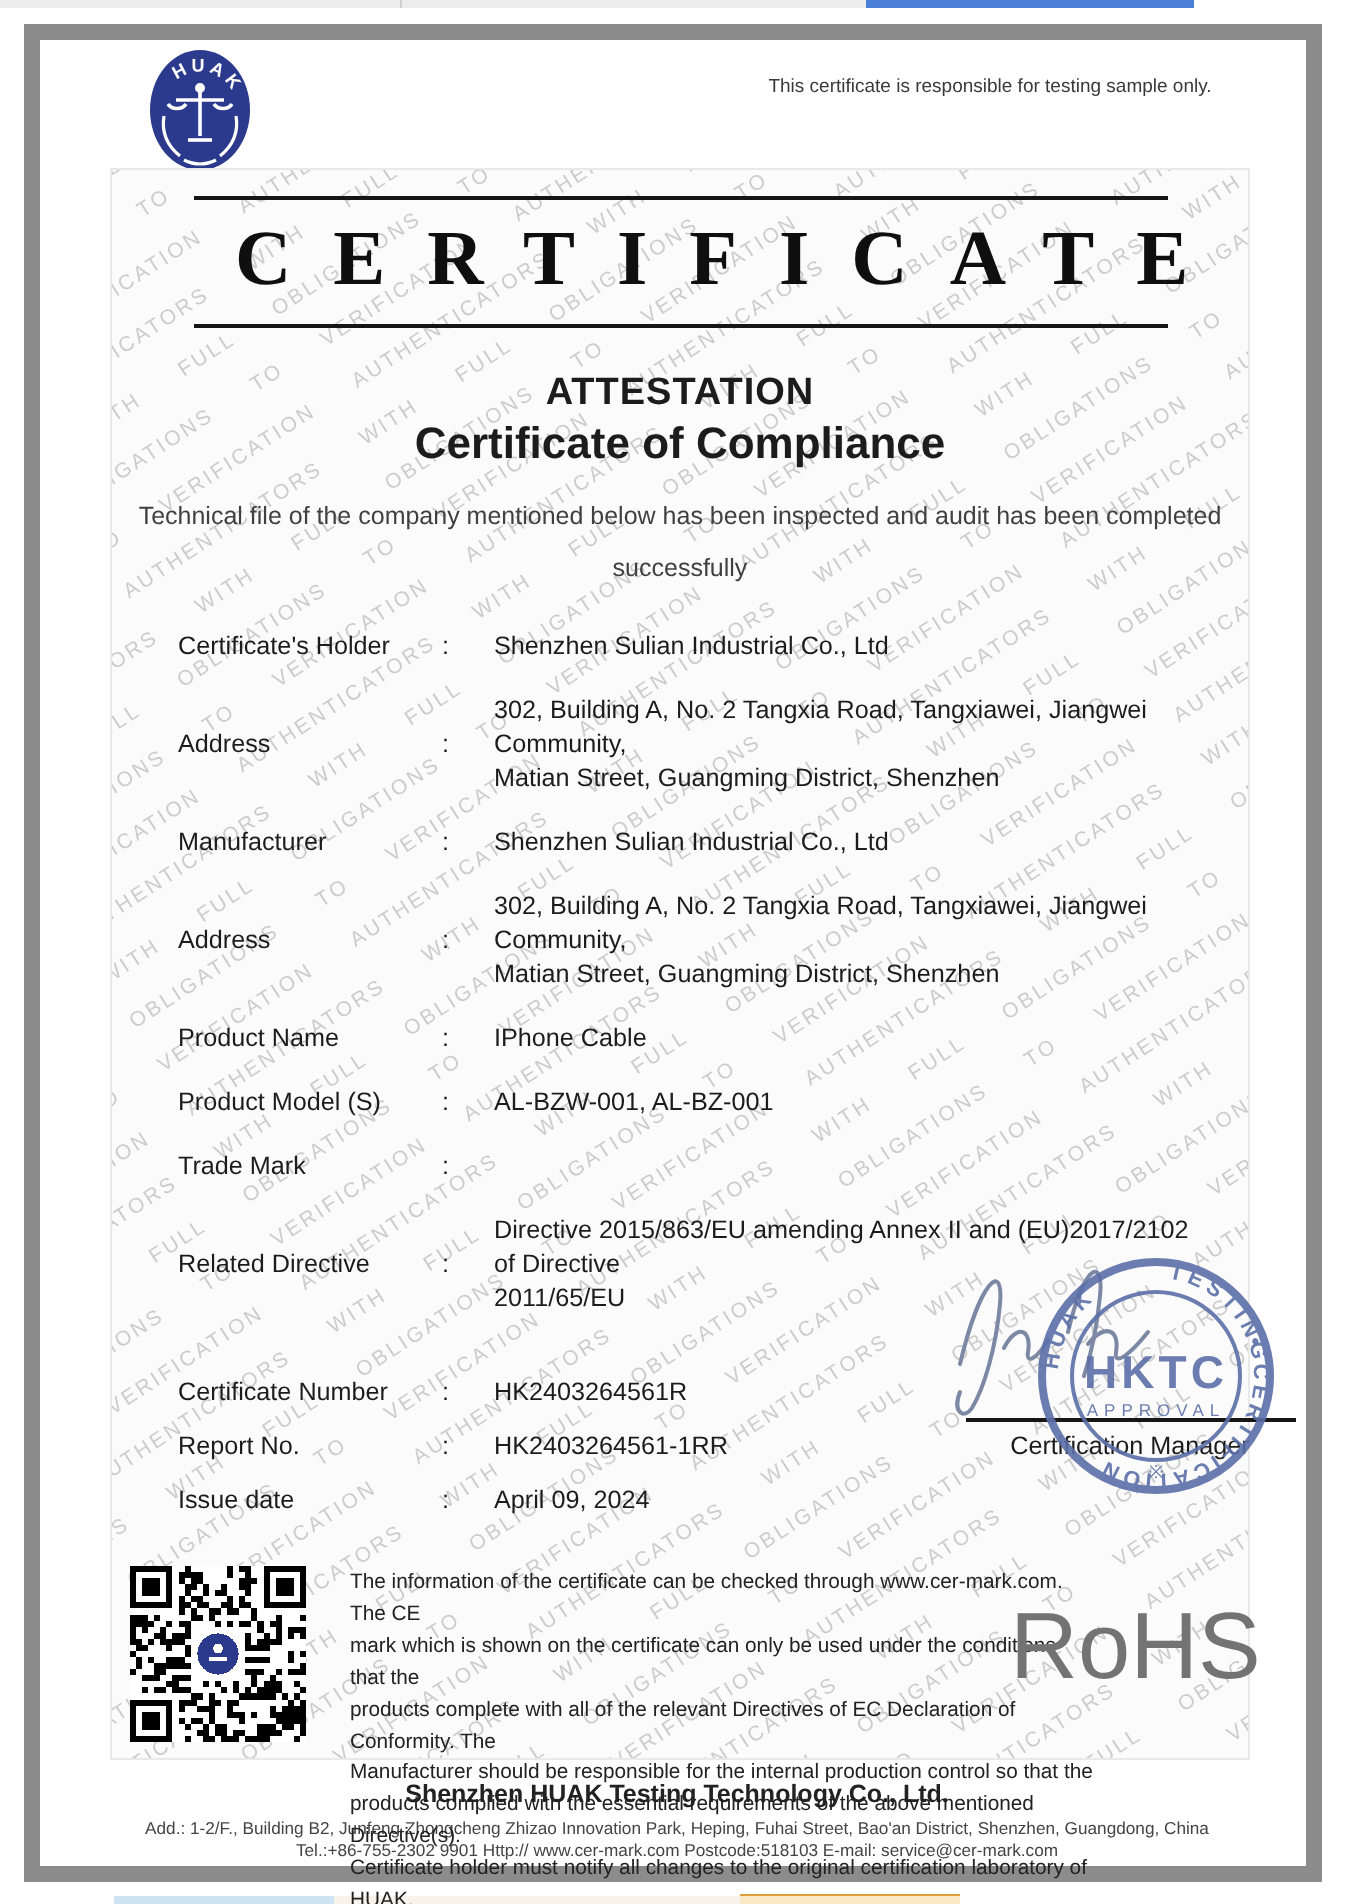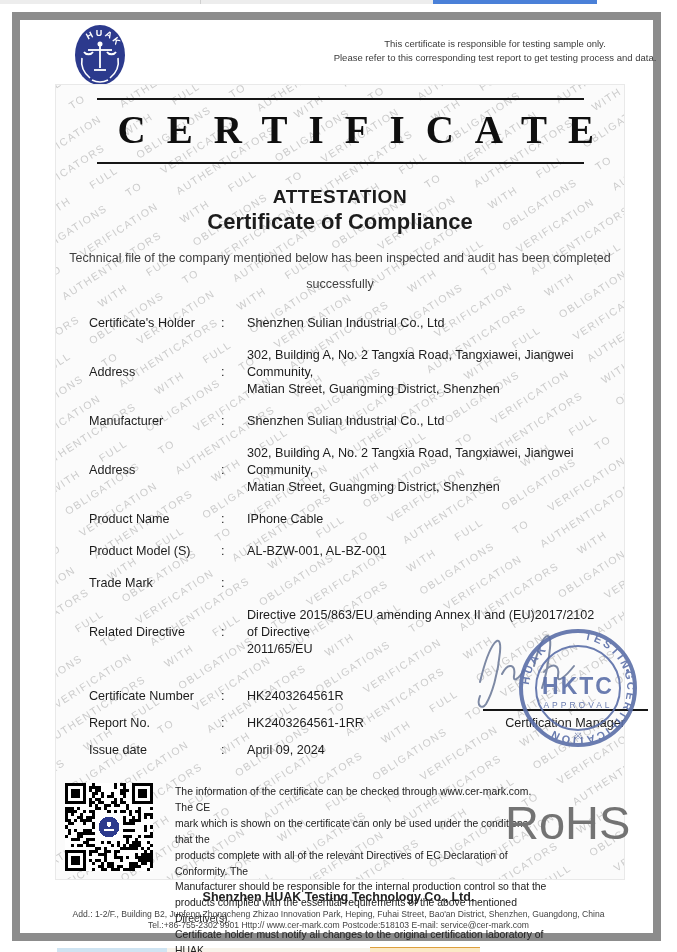--- a/index.html
+++ b/index.html
@@ -99,21 +99,20 @@
 
   <g stroke="#ffffff" stroke-width="1.6" fill="none">
     <path d="M 8,34 Q 6,46 16,54"></path>
     <path d="M 44,34 Q 46,46 36,54"></path>
     <path d="M 18,56 Q 26,60 34,56"></path>
   </g>
 </svg>
 
 <div class="disclaimer">
   <div>This certificate is responsible for testing sample only.</div>
-  <div>Please refer to this corresponding test report to get testing process and data.</div>
 </div>
 
 <div class="panel">
   <div class="watermark">AUTHENTICATORS WITH FULL OBLIGATIONS TO VERIFICATION   AUTHENTICATORS WITH FULL OBLIGATIONS TO VERIFICATION   AUTHENTICATORS WITH FULL OBLIGATIONS TO VERIFICATION   AUTHENTICATORS WITH FULL OBLIGATIONS TO VERIFICATION   AUTHENTICATORS WITH FULL OBLIGATIONS TO VERIFICATION   AUTHENTICATORS WITH FULL OBLIGATIONS TO VERIFICATION   AUTHENTICATORS WITH FULL OBLIGATIONS TO VERIFICATION   AUTHENTICATORS WITH FULL OBLIGATIONS TO VERIFICATION   AUTHENTICATORS WITH FULL OBLIGATIONS TO VERIFICATION   AUTHENTICATORS WITH FULL OBLIGATIONS TO VERIFICATION   AUTHENTICATORS WITH FULL OBLIGATIONS TO VERIFICATION   AUTHENTICATORS WITH FULL OBLIGATIONS TO VERIFICATION   AUTHENTICATORS WITH FULL OBLIGATIONS TO VERIFICATION   AUTHENTICATORS WITH FULL OBLIGATIONS TO VERIFICATION   AUTHENTICATORS WITH FULL OBLIGATIONS TO VERIFICATION   AUTHENTICATORS WITH FULL OBLIGATIONS TO VERIFICATION   AUTHENTICATORS WITH FULL OBLIGATIONS TO VERIFICATION   AUTHENTICATORS WITH FULL OBLIGATIONS TO VERIFICATION   AUTHENTICATORS WITH FULL OBLIGATIONS TO VERIFICATION   AUTHENTICATORS WITH FULL OBLIGATIONS TO VERIFICATION   AUTHENTICATORS WITH FULL OBLIGATIONS TO VERIFICATION   AUTHENTICATORS WITH FULL OBLIGATIONS TO VERIFICATION   AUTHENTICATORS WITH FULL OBLIGATIONS TO VERIFICATION   AUTHENTICATORS WITH FULL OBLIGATIONS TO VERIFICATION   AUTHENTICATORS WITH FULL OBLIGATIONS TO VERIFICATION   AUTHENTICATORS WITH FULL OBLIGATIONS TO VERIFICATION   AUTHENTICATORS WITH FULL OBLIGATIONS TO VERIFICATION   AUTHENTICATORS WITH FULL OBLIGATIONS TO VERIFICATION   AUTHENTICATORS WITH FULL OBLIGATIONS TO VERIFICATION   AUTHENTICATORS WITH FULL OBLIGATIONS TO VERIFICATION   AUTHENTICATORS WITH FULL OBLIGATIONS TO VERIFICATION   AUTHENTICATORS WITH FULL OBLIGATIONS TO VERIFICATION   AUTHENTICATORS WITH FULL OBLIGATIONS TO VERIFICATION   AUTHENTICATORS WITH FULL OBLIGATIONS TO VERIFICATION   AUTHENTICATORS WITH FULL OBLIGATIONS TO VERIFICATION   AUTHENTICATORS WITH FULL OBLIGATIONS TO VERIFICATION   AUTHENTICATORS WITH FULL OBLIGATIONS TO VERIFICATION   AUTHENTICATORS WITH FULL OBLIGATIONS TO VERIFICATION   AUTHENTICATORS WITH FULL OBLIGATIONS TO VERIFICATION   AUTHENTICATORS WITH FULL OBLIGATIONS TO VERIFICATION   AUTHENTICATORS WITH FULL OBLIGATIONS TO VERIFICATION   AUTHENTICATORS WITH FULL OBLIGATIONS TO VERIFICATION   AUTHENTICATORS WITH FULL OBLIGATIONS TO VERIFICATION   AUTHENTICATORS WITH FULL OBLIGATIONS TO VERIFICATION   AUTHENTICATORS WITH FULL OBLIGATIONS TO VERIFICATION   AUTHENTICATORS WITH FULL OBLIGATIONS TO VERIFICATION   AUTHENTICATORS WITH FULL OBLIGATIONS TO VERIFICATION   AUTHENTICATORS WITH FULL OBLIGATIONS TO VERIFICATION   AUTHENTICATORS WITH FULL OBLIGATIONS TO VERIFICATION   AUTHENTICATORS WITH FULL OBLIGATIONS TO VERIFICATION   AUTHENTICATORS WITH FULL OBLIGATIONS TO VERIFICATION   AUTHENTICATORS WITH FULL OBLIGATIONS TO VERIFICATION   AUTHENTICATORS WITH FULL OBLIGATIONS TO VERIFICATION   AUTHENTICATORS WITH FULL OBLIGATIONS TO VERIFICATION   AUTHENTICATORS WITH FULL OBLIGATIONS TO VERIFICATION   AUTHENTICATORS WITH FULL OBLIGATIONS TO VERIFICATION   AUTHENTICATORS WITH FULL OBLIGATIONS TO VERIFICATION   AUTHENTICATORS WITH FULL OBLIGATIONS TO VERIFICATION   AUTHENTICATORS WITH FULL OBLIGATIONS TO VERIFICATION   AUTHENTICATORS WITH FULL OBLIGATIONS TO VERIFICATION   AUTHENTICATORS WITH FULL OBLIGATIONS TO VERIFICATION   AUTHENTICATORS WITH FULL OBLIGATIONS TO VERIFICATION   AUTHENTICATORS WITH FULL OBLIGATIONS TO VERIFICATION   AUTHENTICATORS WITH FULL OBLIGATIONS TO VERIFICATION   AUTHENTICATORS WITH FULL OBLIGATIONS TO VERIFICATION   AUTHENTICATORS WITH FULL OBLIGATIONS TO VERIFICATION   AUTHENTICATORS WITH FULL OBLIGATIONS TO VERIFICATION   AUTHENTICATORS WITH FULL OBLIGATIONS TO VERIFICATION   AUTHENTICATORS WITH FULL OBLIGATIONS TO VERIFICATION   AUTHENTICATORS WITH FULL OBLIGATIONS TO VERIFICATION   AUTHENTICATORS WITH FULL OBLIGATIONS TO VERIFICATION   AUTHENTICATORS WITH FULL OBLIGATIONS TO VERIFICATION   AUTHENTICATORS WITH FULL OBLIGATIONS TO VERIFICATION   AUTHENTICATORS WITH FULL OBLIGATIONS TO VERIFICATION   AUTHENTICATORS WITH FULL OBLIGATIONS TO VERIFICATION   AUTHENTICATORS WITH FULL OBLIGATIONS TO VERIFICATION   AUTHENTICATORS WITH FULL OBLIGATIONS TO VERIFICATION   AUTHENTICATORS WITH FULL OBLIGATIONS TO VERIFICATION   AUTHENTICATORS WITH FULL OBLIGATIONS TO VERIFICATION   AUTHENTICATORS WITH FULL OBLIGATIONS TO VERIFICATION   AUTHENTICATORS WITH FULL OBLIGATIONS TO VERIFICATION   AUTHENTICATORS WITH FULL OBLIGATIONS TO VERIFICATION   AUTHENTICATORS WITH FULL OBLIGATIONS TO VERIFICATION   AUTHENTICATORS WITH FULL OBLIGATIONS TO VERIFICATION   AUTHENTICATORS WITH FULL OBLIGATIONS TO VERIFICATION   AUTHENTICATORS WITH FULL OBLIGATIONS TO VERIFICATION   AUTHENTICATORS WITH FULL OBLIGATIONS TO VERIFICATION   AUTHENTICATORS WITH FULL OBLIGATIONS TO VERIFICATION   AUTHENTICATORS WITH FULL OBLIGATIONS TO VERIFICATION   AUTHENTICATORS WITH FULL OBLIGATIONS TO VERIFICATION   AUTHENTICATORS WITH FULL OBLIGATIONS TO VERIFICATION   AUTHENTICATORS WITH FULL OBLIGATIONS TO VERIFICATION   AUTHENTICATORS WITH FULL OBLIGATIONS TO VERIFICATION   AUTHENTICATORS WITH FULL OBLIGATIONS TO VERIFICATION   AUTHENTICATORS WITH FULL OBLIGATIONS TO VERIFICATION   AUTHENTICATORS WITH FULL OBLIGATIONS TO VERIFICATION   AUTHENTICATORS WITH FULL OBLIGATIONS TO VERIFICATION   AUTHENTICATORS WITH FULL OBLIGATIONS TO VERIFICATION   AUTHENTICATORS WITH FULL OBLIGATIONS TO VERIFICATION   AUTHENTICATORS WITH FULL OBLIGATIONS TO VERIFICATION   AUTHENTICATORS WITH FULL OBLIGATIONS TO VERIFICATION   AUTHENTICATORS WITH FULL OBLIGATIONS TO VERIFICATION   AUTHENTICATORS WITH FULL OBLIGATIONS TO VERIFICATION   AUTHENTICATORS WITH FULL OBLIGATIONS TO VERIFICATION   AUTHENTICATORS WITH FULL OBLIGATIONS TO VERIFICATION   AUTHENTICATORS WITH FULL OBLIGATIONS TO VERIFICATION   AUTHENTICATORS WITH FULL OBLIGATIONS TO VERIFICATION   AUTHENTICATORS WITH FULL OBLIGATIONS TO VERIFICATION   AUTHENTICATORS WITH FULL OBLIGATIONS TO VERIFICATION   AUTHENTICATORS WITH FULL OBLIGATIONS TO VERIFICATION   AUTHENTICATORS WITH FULL OBLIGATIONS TO VERIFICATION   AUTHENTICATORS WITH FULL OBLIGATIONS TO VERIFICATION   AUTHENTICATORS WITH FULL OBLIGATIONS TO VERIFICATION   AUTHENTICATORS WITH FULL OBLIGATIONS TO VERIFICATION   AUTHENTICATORS WITH FULL OBLIGATIONS TO VERIFICATION   AUTHENTICATORS WITH FULL OBLIGATIONS TO VERIFICATION   AUTHENTICATORS WITH FULL OBLIGATIONS TO VERIFICATION   AUTHENTICATORS WITH FULL OBLIGATIONS TO VERIFICATION   AUTHENTICATORS WITH FULL OBLIGATIONS TO VERIFICATION   AUTHENTICATORS WITH FULL OBLIGATIONS TO VERIFICATION   AUTHENTICATORS WITH FULL OBLIGATIONS TO VERIFICATION   AUTHENTICATORS WITH FULL OBLIGATIONS TO VERIFICATION   AUTHENTICATORS WITH FULL OBLIGATIONS TO VERIFICATION   AUTHENTICATORS WITH FULL OBLIGATIONS TO VERIFICATION   AUTHENTICATORS WITH FULL OBLIGATIONS TO VERIFICATION   AUTHENTICATORS WITH FULL OBLIGATIONS TO VERIFICATION   AUTHENTICATORS WITH FULL OBLIGATIONS TO VERIFICATION   AUTHENTICATORS WITH FULL OBLIGATIONS TO VERIFICATION   AUTHENTICATORS WITH FULL OBLIGATIONS TO VERIFICATION   AUTHENTICATORS WITH FULL OBLIGATIONS TO VERIFICATION   AUTHENTICATORS WITH FULL OBLIGATIONS TO VERIFICATION   AUTHENTICATORS WITH FULL OBLIGATIONS TO VERIFICATION   AUTHENTICATORS WITH FULL OBLIGATIONS TO VERIFICATION   AUTHENTICATORS WITH FULL OBLIGATIONS TO VERIFICATION   AUTHENTICATORS WITH FULL OBLIGATIONS TO VERIFICATION   AUTHENTICATORS WITH FULL OBLIGATIONS TO VERIFICATION   AUTHENTICATORS WITH FULL OBLIGATIONS TO VERIFICATION   AUTHENTICATORS WITH FULL OBLIGATIONS TO VERIFICATION   AUTHENTICATORS WITH FULL OBLIGATIONS TO VERIFICATION   AUTHENTICATORS WITH FULL OBLIGATIONS TO VERIFICATION   AUTHENTICATORS WITH FULL OBLIGATIONS TO VERIFICATION   AUTHENTICATORS WITH FULL OBLIGATIONS TO VERIFICATION   AUTHENTICATORS WITH FULL OBLIGATIONS TO VERIFICATION   AUTHENTICATORS WITH FULL OBLIGATIONS TO VERIFICATION   AUTHENTICATORS WITH FULL OBLIGATIONS TO VERIFICATION   AUTHENTICATORS WITH FULL OBLIGATIONS TO VERIFICATION   AUTHENTICATORS WITH FULL OBLIGATIONS TO VERIFICATION   AUTHENTICATORS WITH FULL OBLIGATIONS TO VERIFICATION   AUTHENTICATORS WITH FULL OBLIGATIONS TO VERIFICATION   AUTHENTICATORS WITH FULL OBLIGATIONS TO VERIFICATION   AUTHENTICATORS WITH FULL OBLIGATIONS TO VERIFICATION   AUTHENTICATORS WITH FULL OBLIGATIONS TO VERIFICATION   AUTHENTICATORS WITH FULL OBLIGATIONS TO VERIFICATION   AUTHENTICATORS WITH FULL OBLIGATIONS TO VERIFICATION   AUTHENTICATORS WITH FULL OBLIGATIONS TO VERIFICATION   AUTHENTICATORS WITH FULL OBLIGATIONS TO VERIFICATION   AUTHENTICATORS WITH FULL OBLIGATIONS TO VERIFICATION   AUTHENTICATORS WITH FULL OBLIGATIONS TO VERIFICATION   AUTHENTICATORS WITH FULL OBLIGATIONS TO VERIFICATION   AUTHENTICATORS WITH FULL OBLIGATIONS TO VERIFICATION   AUTHENTICATORS WITH FULL OBLIGATIONS TO VERIFICATION   AUTHENTICATORS WITH FULL OBLIGATIONS TO VERIFICATION   AUTHENTICATORS WITH FULL OBLIGATIONS TO VERIFICATION   AUTHENTICATORS WITH FULL OBLIGATIONS TO VERIFICATION   AUTHENTICATORS WITH FULL OBLIGATIONS TO VERIFICATION   AUTHENTICATORS WITH FULL OBLIGATIONS TO VERIFICATION   AUTHENTICATORS WITH FULL OBLIGATIONS TO VERIFICATION   AUTHENTICATORS WITH FULL OBLIGATIONS TO VERIFICATION   AUTHENTICATORS WITH FULL OBLIGATIONS TO VERIFICATION   AUTHENTICATORS WITH FULL OBLIGATIONS TO VERIFICATION   AUTHENTICATORS WITH FULL OBLIGATIONS TO VERIFICATION   AUTHENTICATORS WITH FULL OBLIGATIONS TO VERIFICATION   AUTHENTICATORS WITH FULL OBLIGATIONS TO VERIFICATION   AUTHENTICATORS WITH FULL OBLIGATIONS TO VERIFICATION   AUTHENTICATORS WITH FULL OBLIGATIONS TO VERIFICATION   AUTHENTICATORS WITH FULL OBLIGATIONS TO VERIFICATION   AUTHENTICATORS WITH FULL OBLIGATIONS TO VERIFICATION   AUTHENTICATORS WITH FULL OBLIGATIONS TO VERIFICATION   AUTHENTICATORS WITH FULL OBLIGATIONS TO VERIFICATION   AUTHENTICATORS WITH FULL OBLIGATIONS TO VERIFICATION   AUTHENTICATORS WITH FULL OBLIGATIONS TO VERIFICATION   AUTHENTICATORS WITH FULL OBLIGATIONS TO VERIFICATION   AUTHENTICATORS WITH FULL OBLIGATIONS TO VERIFICATION   AUTHENTICATORS WITH FULL OBLIGATIONS TO VERIFICATION   AUTHENTICATORS WITH FULL OBLIGATIONS TO VERIFICATION   AUTHENTICATORS WITH FULL OBLIGATIONS TO VERIFICATION   AUTHENTICATORS WITH FULL OBLIGATIONS TO VERIFICATION   AUTHENTICATORS WITH FULL OBLIGATIONS TO VERIFICATION   AUTHENTICATORS WITH FULL OBLIGATIONS TO VERIFICATION   AUTHENTICATORS WITH FULL OBLIGATIONS TO VERIFICATION   AUTHENTICATORS WITH FULL OBLIGATIONS TO VERIFICATION   AUTHENTICATORS WITH FULL OBLIGATIONS TO VERIFICATION   AUTHENTICATORS WITH FULL OBLIGATIONS TO VERIFICATION   AUTHENTICATORS WITH FULL OBLIGATIONS TO VERIFICATION   AUTHENTICATORS WITH FULL OBLIGATIONS TO VERIFICATION   AUTHENTICATORS WITH FULL OBLIGATIONS TO VERIFICATION   AUTHENTICATORS WITH FULL OBLIGATIONS TO VERIFICATION   AUTHENTICATORS WITH FULL OBLIGATIONS TO VERIFICATION   AUTHENTICATORS WITH FULL OBLIGATIONS TO VERIFICATION   AUTHENTICATORS WITH FULL OBLIGATIONS TO VERIFICATION   AUTHENTICATORS WITH FULL OBLIGATIONS TO VERIFICATION   AUTHENTICATORS WITH FULL OBLIGATIONS TO VERIFICATION   AUTHENTICATORS WITH FULL OBLIGATIONS TO VERIFICATION   AUTHENTICATORS WITH FULL OBLIGATIONS TO VERIFICATION   AUTHENTICATORS WITH FULL OBLIGATIONS TO VERIFICATION   AUTHENTICATORS WITH FULL OBLIGATIONS TO VERIFICATION   AUTHENTICATORS WITH FULL OBLIGATIONS TO VERIFICATION   AUTHENTICATORS WITH FULL OBLIGATIONS TO VERIFICATION   AUTHENTICATORS WITH FULL OBLIGATIONS TO VERIFICATION   AUTHENTICATORS WITH FULL OBLIGATIONS TO VERIFICATION   AUTHENTICATORS WITH FULL OBLIGATIONS TO VERIFICATION   AUTHENTICATORS WITH FULL OBLIGATIONS TO VERIFICATION   AUTHENTICATORS WITH FULL OBLIGATIONS TO VERIFICATION   AUTHENTICATORS WITH FULL OBLIGATIONS TO VERIFICATION   AUTHENTICATORS WITH FULL OBLIGATIONS TO VERIFICATION   AUTHENTICATORS WITH FULL OBLIGATIONS TO VERIFICATION   AUTHENTICATORS WITH FULL OBLIGATIONS TO VERIFICATION   AUTHENTICATORS WITH FULL OBLIGATIONS TO VERIFICATION   AUTHENTICATORS WITH FULL OBLIGATIONS TO VERIFICATION   AUTHENTICATORS WITH FULL OBLIGATIONS TO VERIFICATION   AUTHENTICATORS WITH FULL OBLIGATIONS TO VERIFICATION   AUTHENTICATORS WITH FULL OBLIGATIONS TO VERIFICATION   AUTHENTICATORS WITH FULL OBLIGATIONS TO VERIFICATION   AUTHENTICATORS WITH FULL OBLIGATIONS TO VERIFICATION   AUTHENTICATORS WITH FULL OBLIGATIONS TO VERIFICATION   AUTHENTICATORS WITH FULL OBLIGATIONS TO VERIFICATION   AUTHENTICATORS WITH FULL OBLIGATIONS TO VERIFICATION   AUTHENTICATORS WITH FULL OBLIGATIONS TO VERIFICATION   AUTHENTICATORS WITH FULL OBLIGATIONS TO VERIFICATION   AUTHENTICATORS WITH FULL OBLIGATIONS TO VERIFICATION   AUTHENTICATORS WITH FULL OBLIGATIONS TO VERIFICATION   AUTHENTICATORS WITH FULL OBLIGATIONS TO VERIFICATION   AUTHENTICATORS WITH FULL OBLIGATIONS TO VERIFICATION   AUTHENTICATORS WITH FULL OBLIGATIONS TO VERIFICATION   AUTHENTICATORS WITH FULL OBLIGATIONS TO VERIFICATION   AUTHENTICATORS WITH FULL OBLIGATIONS TO VERIFICATION   AUTHENTICATORS WITH FULL OBLIGATIONS TO VERIFICATION   AUTHENTICATORS WITH FULL OBLIGATIONS TO VERIFICATION   AUTHENTICATORS WITH FULL OBLIGATIONS TO VERIFICATION   AUTHENTICATORS WITH FULL OBLIGATIONS TO VERIFICATION   AUTHENTICATORS WITH FULL OBLIGATIONS TO VERIFICATION   AUTHENTICATORS WITH FULL OBLIGATIONS TO VERIFICATION   AUTHENTICATORS WITH FULL OBLIGATIONS TO VERIFICATION   AUTHENTICATORS WITH FULL OBLIGATIONS TO VERIFICATION   AUTHENTICATORS WITH FULL OBLIGATIONS TO VERIFICATION   AUTHENTICATORS WITH FULL OBLIGATIONS TO VERIFICATION   AUTHENTICATORS WITH FULL OBLIGATIONS TO VERIFICATION   AUTHENTICATORS WITH FULL OBLIGATIONS TO VERIFICATION   AUTHENTICATORS WITH FULL OBLIGATIONS TO VERIFICATION   AUTHENTICATORS WITH FULL OBLIGATIONS TO VERIFICATION   AUTHENTICATORS WITH FULL OBLIGATIONS TO VERIFICATION   AUTHENTICATORS WITH FULL OBLIGATIONS TO VERIFICATION   AUTHENTICATORS WITH FULL OBLIGATIONS TO VERIFICATION   AUTHENTICATORS WITH FULL OBLIGATIONS TO VERIFICATION   AUTHENTICATORS WITH FULL OBLIGATIONS TO VERIFICATION   AUTHENTICATORS WITH FULL OBLIGATIONS TO VERIFICATION   AUTHENTICATORS WITH FULL OBLIGATIONS TO VERIFICATION   AUTHENTICATORS WITH FULL OBLIGATIONS TO VERIFICATION   AUTHENTICATORS WITH FULL OBLIGATIONS TO VERIFICATION   AUTHENTICATORS WITH FULL OBLIGATIONS TO VERIFICATION   AUTHENTICATORS WITH FULL OBLIGATIONS TO VERIFICATION   AUTHENTICATORS WITH FULL OBLIGATIONS TO VERIFICATION   AUTHENTICATORS WITH FULL OBLIGATIONS TO VERIFICATION   AUTHENTICATORS WITH FULL OBLIGATIONS TO VERIFICATION   AUTHENTICATORS WITH FULL OBLIGATIONS TO VERIFICATION   AUTHENTICATORS WITH FULL OBLIGATIONS TO VERIFICATION   AUTHENTICATORS WITH FULL OBLIGATIONS TO VERIFICATION   AUTHENTICATORS WITH FULL OBLIGATIONS TO VERIFICATION   AUTHENTICATORS WITH FULL OBLIGATIONS TO VERIFICATION   AUTHENTICATORS WITH FULL OBLIGATIONS TO VERIFICATION   AUTHENTICATORS WITH FULL OBLIGATIONS TO VERIFICATION   AUTHENTICATORS WITH FULL OBLIGATIONS TO VERIFICATION   AUTHENTICATORS WITH FULL OBLIGATIONS TO VERIFICATION   AUTHENTICATORS WITH FULL OBLIGATIONS TO VERIFICATION   AUTHENTICATORS WITH FULL OBLIGATIONS TO VERIFICATION   AUTHENTICATORS WITH FULL OBLIGATIONS TO VERIFICATION   AUTHENTICATORS WITH FULL OBLIGATIONS TO VERIFICATION   AUTHENTICATORS WITH FULL OBLIGATIONS TO VERIFICATION   AUTHENTICATORS WITH FULL OBLIGATIONS TO VERIFICATION   AUTHENTICATORS WITH FULL OBLIGATIONS TO VERIFICATION   AUTHENTICATORS WITH FULL OBLIGATIONS TO VERIFICATION   AUTHENTICATORS WITH FULL OBLIGATIONS TO VERIFICATION   AUTHENTICATORS WITH FULL OBLIGATIONS TO VERIFICATION   AUTHENTICATORS WITH FULL OBLIGATIONS TO VERIFICATION   AUTHENTICATORS WITH FULL OBLIGATIONS TO VERIFICATION   AUTHENTICATORS WITH FULL OBLIGATIONS TO VERIFICATION   AUTHENTICATORS WITH FULL OBLIGATIONS TO VERIFICATION   AUTHENTICATORS WITH FULL OBLIGATIONS TO VERIFICATION   AUTHENTICATORS WITH FULL OBLIGATIONS TO VERIFICATION   AUTHENTICATORS WITH FULL OBLIGATIONS TO VERIFICATION   AUTHENTICATORS WITH FULL OBLIGATIONS TO VERIFICATION   AUTHENTICATORS WITH FULL OBLIGATIONS TO VERIFICATION   AUTHENTICATORS WITH FULL OBLIGATIONS TO VERIFICATION   AUTHENTICATORS WITH FULL OBLIGATIONS TO VERIFICATION   AUTHENTICATORS WITH FULL OBLIGATIONS TO VERIFICATION   AUTHENTICATORS WITH FULL OBLIGATIONS TO VERIFICATION   AUTHENTICATORS WITH FULL OBLIGATIONS TO VERIFICATION   AUTHENTICATORS WITH FULL OBLIGATIONS TO VERIFICATION   AUTHENTICATORS WITH FULL OBLIGATIONS TO VERIFICATION   AUTHENTICATORS WITH FULL OBLIGATIONS TO VERIFICATION   AUTHENTICATORS WITH FULL OBLIGATIONS TO VERIFICATION   AUTHENTICATORS WITH FULL OBLIGATIONS TO VERIFICATION   AUTHENTICATORS WITH FULL OBLIGATIONS TO VERIFICATION   AUTHENTICATORS WITH FULL OBLIGATIONS TO VERIFICATION   AUTHENTICATORS WITH FULL OBLIGATIONS TO VERIFICATION   AUTHENTICATORS WITH FULL OBLIGATIONS TO VERIFICATION   AUTHENTICATORS WITH FULL OBLIGATIONS TO VERIFICATION   AUTHENTICATORS WITH FULL OBLIGATIONS TO VERIFICATION   AUTHENTICATORS WITH FULL OBLIGATIONS TO VERIFICATION   AUTHENTICATORS WITH FULL OBLIGATIONS TO VERIFICATION   AUTHENTICATORS WITH FULL OBLIGATIONS TO VERIFICATION   AUTHENTICATORS WITH FULL OBLIGATIONS TO VERIFICATION   AUTHENTICATORS WITH FULL OBLIGATIONS TO VERIFICATION   AUTHENTICATORS WITH FULL OBLIGATIONS TO VERIFICATION   AUTHENTICATORS WITH FULL OBLIGATIONS TO VERIFICATION   AUTHENTICATORS WITH FULL OBLIGATIONS TO VERIFICATION   AUTHENTICATORS WITH FULL OBLIGATIONS TO VERIFICATION   AUTHENTICATORS WITH FULL OBLIGATIONS TO VERIFICATION   AUTHENTICATORS WITH FULL OBLIGATIONS TO VERIFICATION   AUTHENTICATORS WITH FULL OBLIGATIONS TO VERIFICATION   AUTHENTICATORS WITH FULL OBLIGATIONS TO VERIFICATION   AUTHENTICATORS WITH FULL OBLIGATIONS TO VERIFICATION   AUTHENTICATORS WITH FULL OBLIGATIONS TO VERIFICATION   AUTHENTICATORS WITH FULL OBLIGATIONS TO VERIFICATION   AUTHENTICATORS WITH FULL OBLIGATIONS TO VERIFICATION   AUTHENTICATORS WITH FULL OBLIGATIONS TO VERIFICATION   AUTHENTICATORS WITH FULL OBLIGATIONS TO VERIFICATION   AUTHENTICATORS WITH FULL OBLIGATIONS TO VERIFICATION   AUTHENTICATORS WITH FULL OBLIGATIONS TO VERIFICATION   AUTHENTICATORS WITH FULL OBLIGATIONS TO VERIFICATION   AUTHENTICATORS WITH FULL OBLIGATIONS TO VERIFICATION   AUTHENTICATORS WITH FULL OBLIGATIONS TO VERIFICATION   AUTHENTICATORS WITH FULL OBLIGATIONS TO VERIFICATION   AUTHENTICATORS WITH FULL OBLIGATIONS TO VERIFICATION   AUTHENTICATORS WITH FULL OBLIGATIONS TO VERIFICATION   AUTHENTICATORS WITH FULL OBLIGATIONS TO VERIFICATION   AUTHENTICATORS WITH FULL OBLIGATIONS TO VERIFICATION   AUTHENTICATORS WITH FULL OBLIGATIONS TO VERIFICATION   AUTHENTICATORS WITH FULL OBLIGATIONS TO VERIFICATION   AUTHENTICATORS WITH FULL OBLIGATIONS TO VERIFICATION   AUTHENTICATORS WITH FULL OBLIGATIONS TO VERIFICATION   AUTHENTICATORS WITH FULL OBLIGATIONS TO VERIFICATION   AUTHENTICATORS WITH FULL OBLIGATIONS TO VERIFICATION   AUTHENTICATORS WITH FULL OBLIGATIONS TO VERIFICATION   AUTHENTICATORS WITH FULL OBLIGATIONS TO VERIFICATION   AUTHENTICATORS WITH FULL OBLIGATIONS TO VERIFICATION   AUTHENTICATORS WITH FULL OBLIGATIONS TO VERIFICATION   AUTHENTICATORS WITH FULL OBLIGATIONS TO VERIFICATION   AUTHENTICATORS WITH FULL OBLIGATIONS TO VERIFICATION   AUTHENTICATORS WITH FULL OBLIGATIONS TO VERIFICATION   AUTHENTICATORS WITH FULL OBLIGATIONS TO VERIFICATION   AUTHENTICATORS WITH FULL OBLIGATIONS TO VERIFICATION   AUTHENTICATORS WITH FULL OBLIGATIONS TO VERIFICATION   AUTHENTICATORS WITH FULL OBLIGATIONS TO VERIFICATION   AUTHENTICATORS WITH FULL OBLIGATIONS TO VERIFICATION   AUTHENTICATORS WITH FULL OBLIGATIONS TO VERIFICATION   AUTHENTICATORS WITH FULL OBLIGATIONS TO VERIFICATION   AUTHENTICATORS WITH FULL OBLIGATIONS TO VERIFICATION   AUTHENTICATORS WITH FULL OBLIGATIONS TO VERIFICATION   AUTHENTICATORS WITH FULL OBLIGATIONS TO VERIFICATION   AUTHENTICATORS WITH FULL OBLIGATIONS TO VERIFICATION   AUTHENTICATORS WITH FULL OBLIGATIONS TO VERIFICATION   AUTHENTICATORS WITH FULL OBLIGATIONS TO VERIFICATION   AUTHENTICATORS WITH FULL OBLIGATIONS TO VERIFICATION   AUTHENTICATORS WITH FULL OBLIGATIONS TO VERIFICATION   AUTHENTICATORS WITH FULL OBLIGATIONS TO VERIFICATION   AUTHENTICATORS WITH FULL OBLIGATIONS TO VERIFICATION   AUTHENTICATORS WITH FULL OBLIGATIONS TO VERIFICATION   AUTHENTICATORS WITH FULL OBLIGATIONS TO VERIFICATION   AUTHENTICATORS WITH FULL OBLIGATIONS TO VERIFICATION   AUTHENTICATORS WITH FULL OBLIGATIONS TO VERIFICATION   AUTHENTICATORS WITH FULL OBLIGATIONS TO VERIFICATION   AUTHENTICATORS WITH FULL OBLIGATIONS TO VERIFICATION   AUTHENTICATORS WITH FULL OBLIGATIONS TO VERIFICATION   AUTHENTICATORS WITH FULL OBLIGATIONS TO VERIFICATION   AUTHENTICATORS WITH FULL OBLIGATIONS TO VERIFICATION   AUTHENTICATORS WITH FULL OBLIGATIONS TO VERIFICATION   AUTHENTICATORS WITH FULL OBLIGATIONS TO VERIFICATION   AUTHENTICATORS WITH FULL OBLIGATIONS TO VERIFICATION   AUTHENTICATORS WITH FULL OBLIGATIONS TO VERIFICATION   AUTHENTICATORS WITH FULL OBLIGATIONS TO VERIFICATION   AUTHENTICATORS WITH FULL OBLIGATIONS TO VERIFICATION   AUTHENTICATORS WITH FULL OBLIGATIONS TO VERIFICATION   AUTHENTICATORS WITH FULL OBLIGATIONS TO VERIFICATION   AUTHENTICATORS WITH FULL OBLIGATIONS TO VERIFICATION   AUTHENTICATORS WITH FULL OBLIGATIONS TO VERIFICATION   AUTHENTICATORS WITH FULL OBLIGATIONS TO VERIFICATION   AUTHENTICATORS WITH FULL OBLIGATIONS TO VERIFICATION   AUTHENTICATORS WITH FULL OBLIGATIONS TO VERIFICATION   AUTHENTICATORS WITH FULL OBLIGATIONS TO VERIFICATION   AUTHENTICATORS WITH FULL OBLIGATIONS TO VERIFICATION   AUTHENTICATORS WITH FULL OBLIGATIONS TO VERIFICATION   AUTHENTICATORS WITH FULL OBLIGATIONS TO VERIFICATION   AUTHENTICATORS WITH FULL OBLIGATIONS TO VERIFICATION   AUTHENTICATORS WITH FULL OBLIGATIONS TO VERIFICATION   AUTHENTICATORS WITH FULL OBLIGATIONS TO VERIFICATION   AUTHENTICATORS WITH FULL OBLIGATIONS TO VERIFICATION   AUTHENTICATORS WITH FULL OBLIGATIONS TO VERIFICATION   AUTHENTICATORS WITH FULL OBLIGATIONS TO VERIFICATION   AUTHENTICATORS WITH FULL OBLIGATIONS TO VERIFICATION   AUTHENTICATORS WITH FULL OBLIGATIONS TO VERIFICATION   AUTHENTICATORS WITH FULL OBLIGATIONS TO VERIFICATION   AUTHENTICATORS WITH FULL OBLIGATIONS TO VERIFICATION   AUTHENTICATORS WITH FULL OBLIGATIONS TO VERIFICATION   AUTHENTICATORS WITH FULL OBLIGATIONS TO VERIFICATION   AUTHENTICATORS WITH FULL OBLIGATIONS TO VERIFICATION   AUTHENTICATORS WITH FULL OBLIGATIONS TO VERIFICATION   AUTHENTICATORS WITH FULL OBLIGATIONS TO VERIFICATION   AUTHENTICATORS WITH FULL OBLIGATIONS TO VERIFICATION   AUTHENTICATORS WITH FULL OBLIGATIONS TO VERIFICATION   AUTHENTICATORS WITH FULL OBLIGATIONS TO VERIFICATION   AUTHENTICATORS WITH FULL OBLIGATIONS TO VERIFICATION   AUTHENTICATORS WITH FULL OBLIGATIONS TO VERIFICATION   AUTHENTICATORS WITH FULL OBLIGATIONS TO VERIFICATION   AUTHENTICATORS WITH FULL OBLIGATIONS TO VERIFICATION   AUTHENTICATORS WITH FULL OBLIGATIONS TO VERIFICATION   AUTHENTICATORS WITH FULL OBLIGATIONS TO VERIFICATION   AUTHENTICATORS WITH FULL OBLIGATIONS TO VERIFICATION   AUTHENTICATORS WITH FULL OBLIGATIONS TO VERIFICATION   AUTHENTICATORS WITH FULL OBLIGATIONS TO VERIFICATION   </div>
   <div class="panel-content">
 
     <div class="title-block">
       <div class="cert-title">CERTIFICATE</div>
     </div>
 

